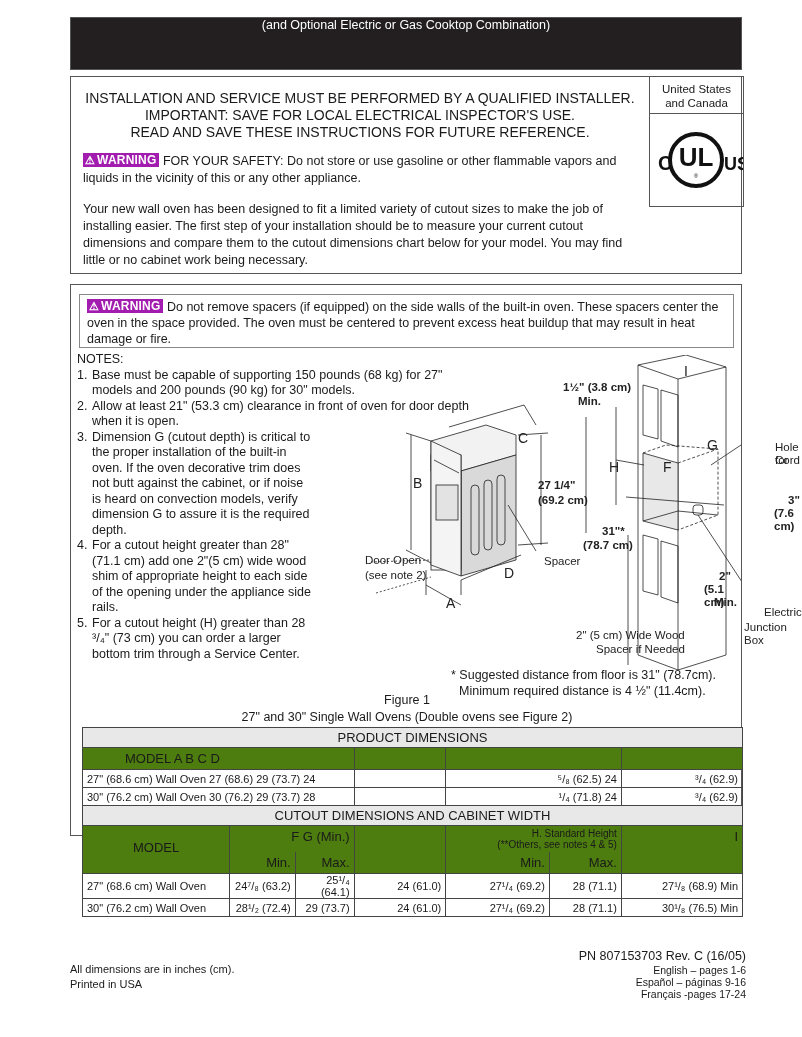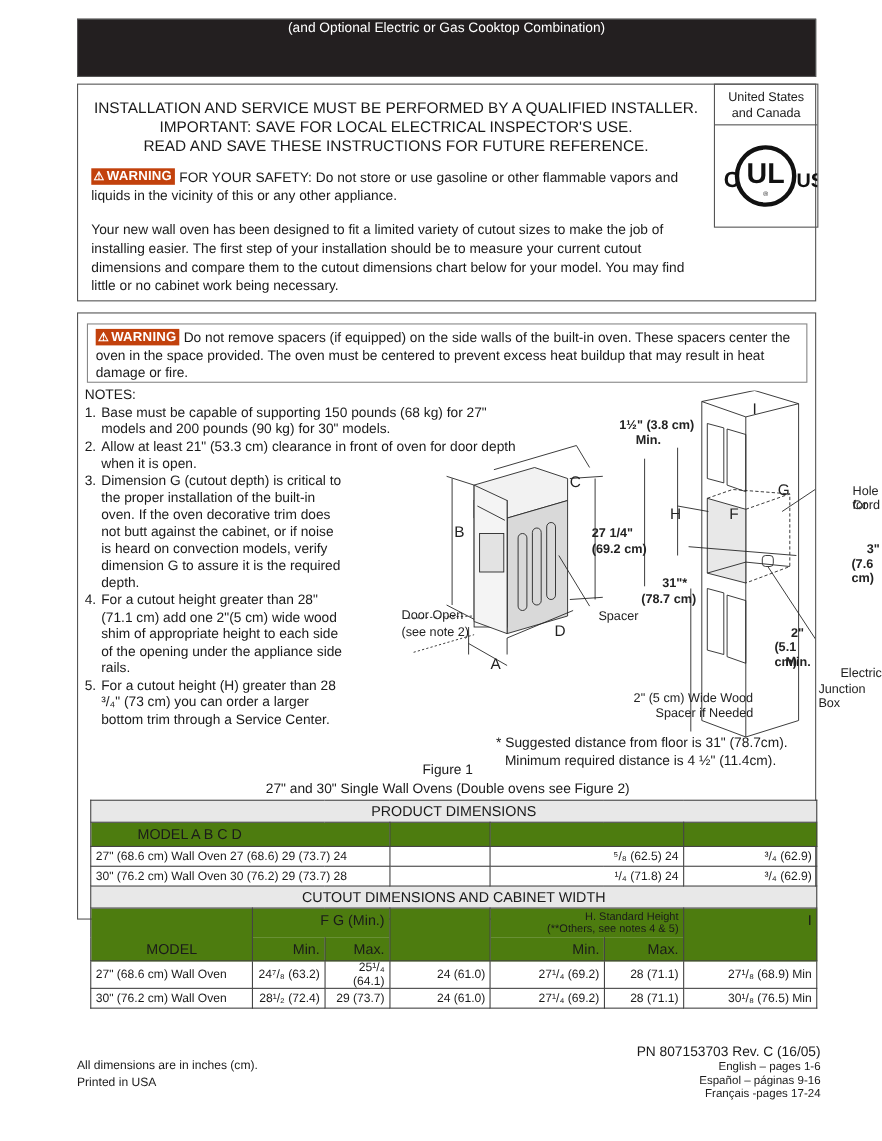--- a/index.html
+++ b/index.html
@@ -20,21 +20,21 @@
   }
   .top-box .notice { position: absolute; left: 0; top: 13px; width: 578px; text-align: center; font-size: 14px; line-height: 17px; }
   .cert-box {
     position: absolute; left: 578px; top: -1px; width: 95px; height: 131px;
     border: 1px solid #555;
   }
   .cert-box .cert-label { height: 37px; border-bottom: 1px solid #555; text-align: center; font-size: 11.5px; line-height: 14px; padding-top: 5px; }
   .cert-box .ul-wrap { position: relative; height: 92px; }
 
   .warn-badge {
-    display: inline-block; background: #c2410c; color: #fff; font-weight: bold;
+    display: inline-block; background: #a21caf; color: #fff; font-weight: bold;
     font-size: 12px; padding: 0 3px 0 2px; line-height: 14px; letter-spacing: 0.2px; vertical-align: 1px;
   }
   .warn-badge .tri { font-size: 11px; margin-right: 2px; }
 
   .safety { position: absolute; left: 12px; top: 76px; width: 560px; font-size: 12.5px; line-height: 17px; }
   .intro { position: absolute; left: 12px; top: 124px; width: 560px; font-size: 12.5px; line-height: 17px; }
 
   .main-box {
     position: absolute; left: 70px; top: 284px; width: 672px; height: 552px;
     border: 1px solid #555;
@@ -247,21 +247,21 @@
     <tr>
       <td colspan="3">30" (76.2 cm) Wall Oven 30 (76.2) 29 (73.7) 28</td>
       <td></td>
       <td colspan="2" class="c">¹/₄ (71.8) 24</td>
       <td class="c">³/₄ (62.9)</td>
     </tr>
     <tr>
           <td class="sec" colspan="7">CUTOUT DIMENSIONS AND CABINET WIDTH</td>
         </tr>
     <tr>
-      <td class="hdr" rowspan="2" style="text-align:center;font-size:13px;vertical-align:bottom;padding-bottom:3px">MODEL</td>
+      <td class="hdr" rowspan="2" style="text-align:center;font-size:13px;vertical-align:bottom;padding-bottom:18px">MODEL</td>
       <td class="hdr c" colspan="2" style="font-size:13px;height:26px;border-bottom:none;vertical-align:top;padding-top:3px">F G (Min.)</td>
       <td class="hdr" rowspan="2"></td>
       <td class="hdr c" colspan="2" style="font-size:10px;line-height:11px;border-bottom:none">
         <div>H. Standard Height</div>
         <div>(**Others, see notes 4 &amp; 5)</div>
       </td>
       <td class="hdr c" rowspan="2" style="font-size:13px;vertical-align:top;padding-top:3px">I</td>
     </tr>
     <tr>
       <td class="hdr c" style="font-size:13px;border-top:none;height:22px">Min.</td>

